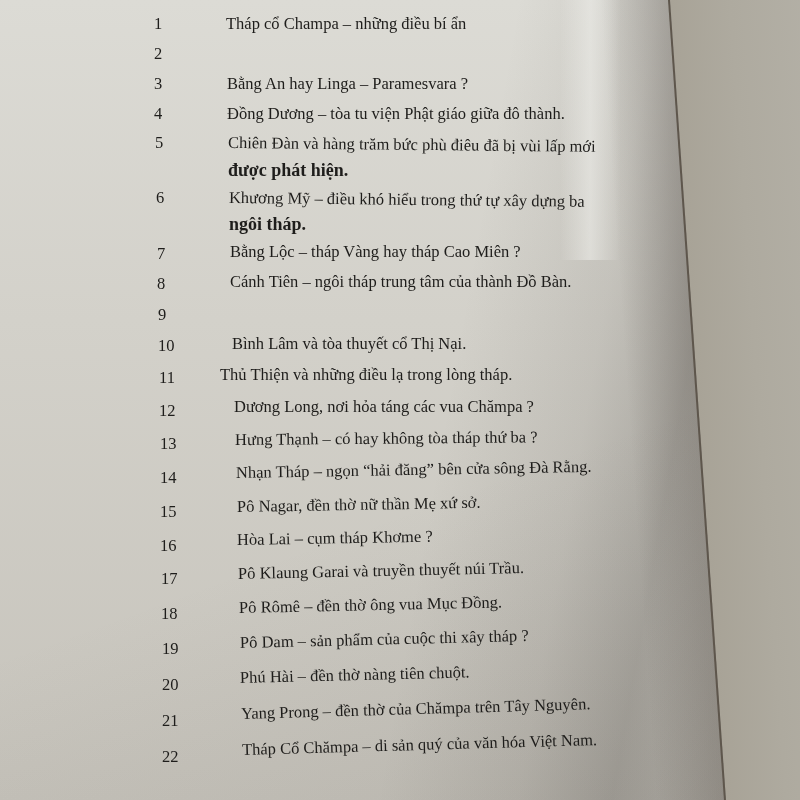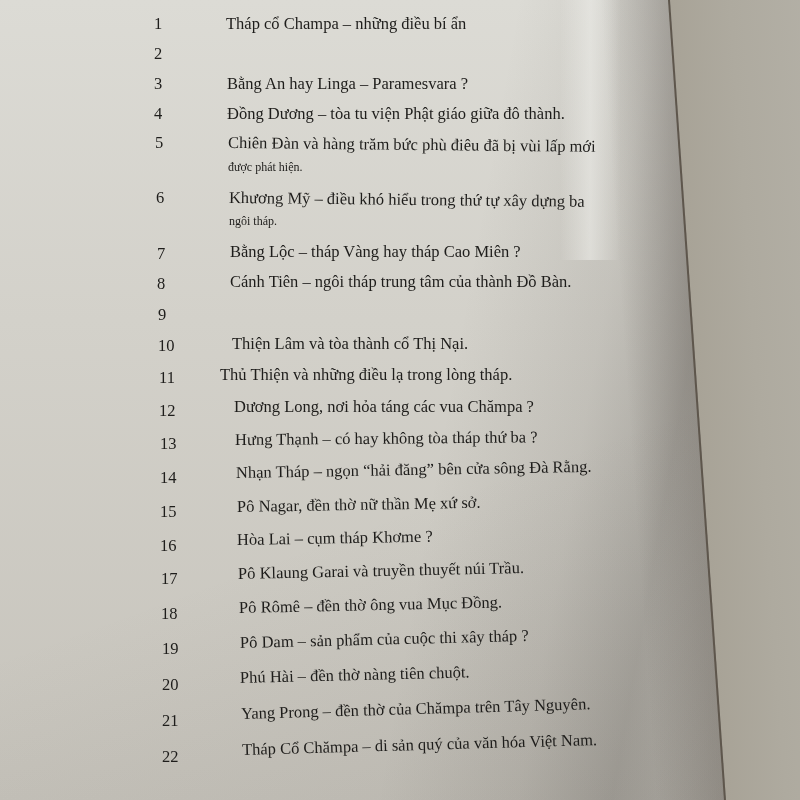--- a/index.html
+++ b/index.html
@@ -33,21 +33,21 @@
     border-left:2px solid #5e564c;
   }
   .highlight {
     position:absolute; left:560px; top:0; width:60px; height:260px;
     background: linear-gradient(90deg, rgba(255,255,255,0) 0%, rgba(240,240,236,0.55) 50%, rgba(255,255,255,0) 100%);
     pointer-events:none;
   }
   .toc { position:absolute; left:0; top:0; width:800px; height:800px; }
   .num { position:absolute; font-size:16.5px; }
   .title { position:absolute; font-size:16.5px; white-space:nowrap; transform-origin:left center; }
-  .cont { position:absolute; font-size:12px; white-space:nowrap; }
+  .cont { position:absolute; font-size:18px; white-space:nowrap;font-weight:bold; }
 </style>
 </head>
 <body>
 
 <div class="page"></div>
 <div class="left-shade"></div>
 <div class="gutter-shadow"></div>
 <div class="right-page"></div>
 <div class="highlight"></div>
 
@@ -74,21 +74,21 @@
 
   <span class="num" style="left:157px;top:244px">7</span>
   <span class="title" style="left:230px;top:242px">Bằng Lộc – tháp Vàng hay tháp Cao Miên ?</span>
 
   <span class="num" style="left:157px;top:274px">8</span>
   <span class="title" style="left:230px;top:272px">Cánh Tiên – ngôi tháp trung tâm của thành Đồ Bàn.</span>
 
   <span class="num" style="left:158px;top:305px">9</span>
 
   <span class="num" style="left:158px;top:336px">10</span>
-  <span class="title" style="left:232px;top:334px">Thiện Lâm và tòa thành cổ Thị Nại.</span>
+  <span class="title" style="left:232px;top:334px">Bình Lâm và tòa thuyết cổ Thị Nại.</span>
 
   <span class="num" style="left:159px;top:368px">11</span>
   <span class="title" style="left:220px;top:365px">Thủ Thiện và những điều lạ trong lòng tháp.</span>
 
   <span class="num" style="left:159px;top:401px">12</span>
   <span class="title" style="left:234px;top:397px">Dương Long, nơi hỏa táng các vua Chămpa ?</span>
 
   <span class="num" style="left:160px;top:434px">13</span>
   <span class="title" style="left:235px;top:430px;transform:rotate(-0.5deg)">Hưng Thạnh – có hay không tòa tháp thứ ba ?</span>
 

